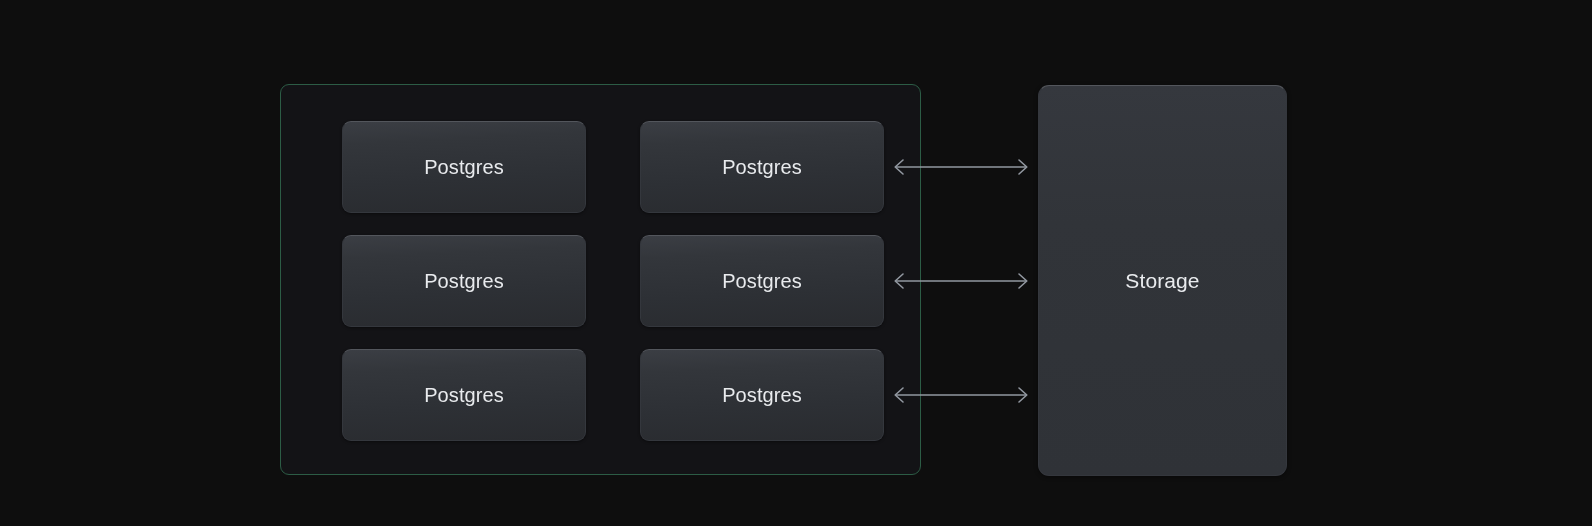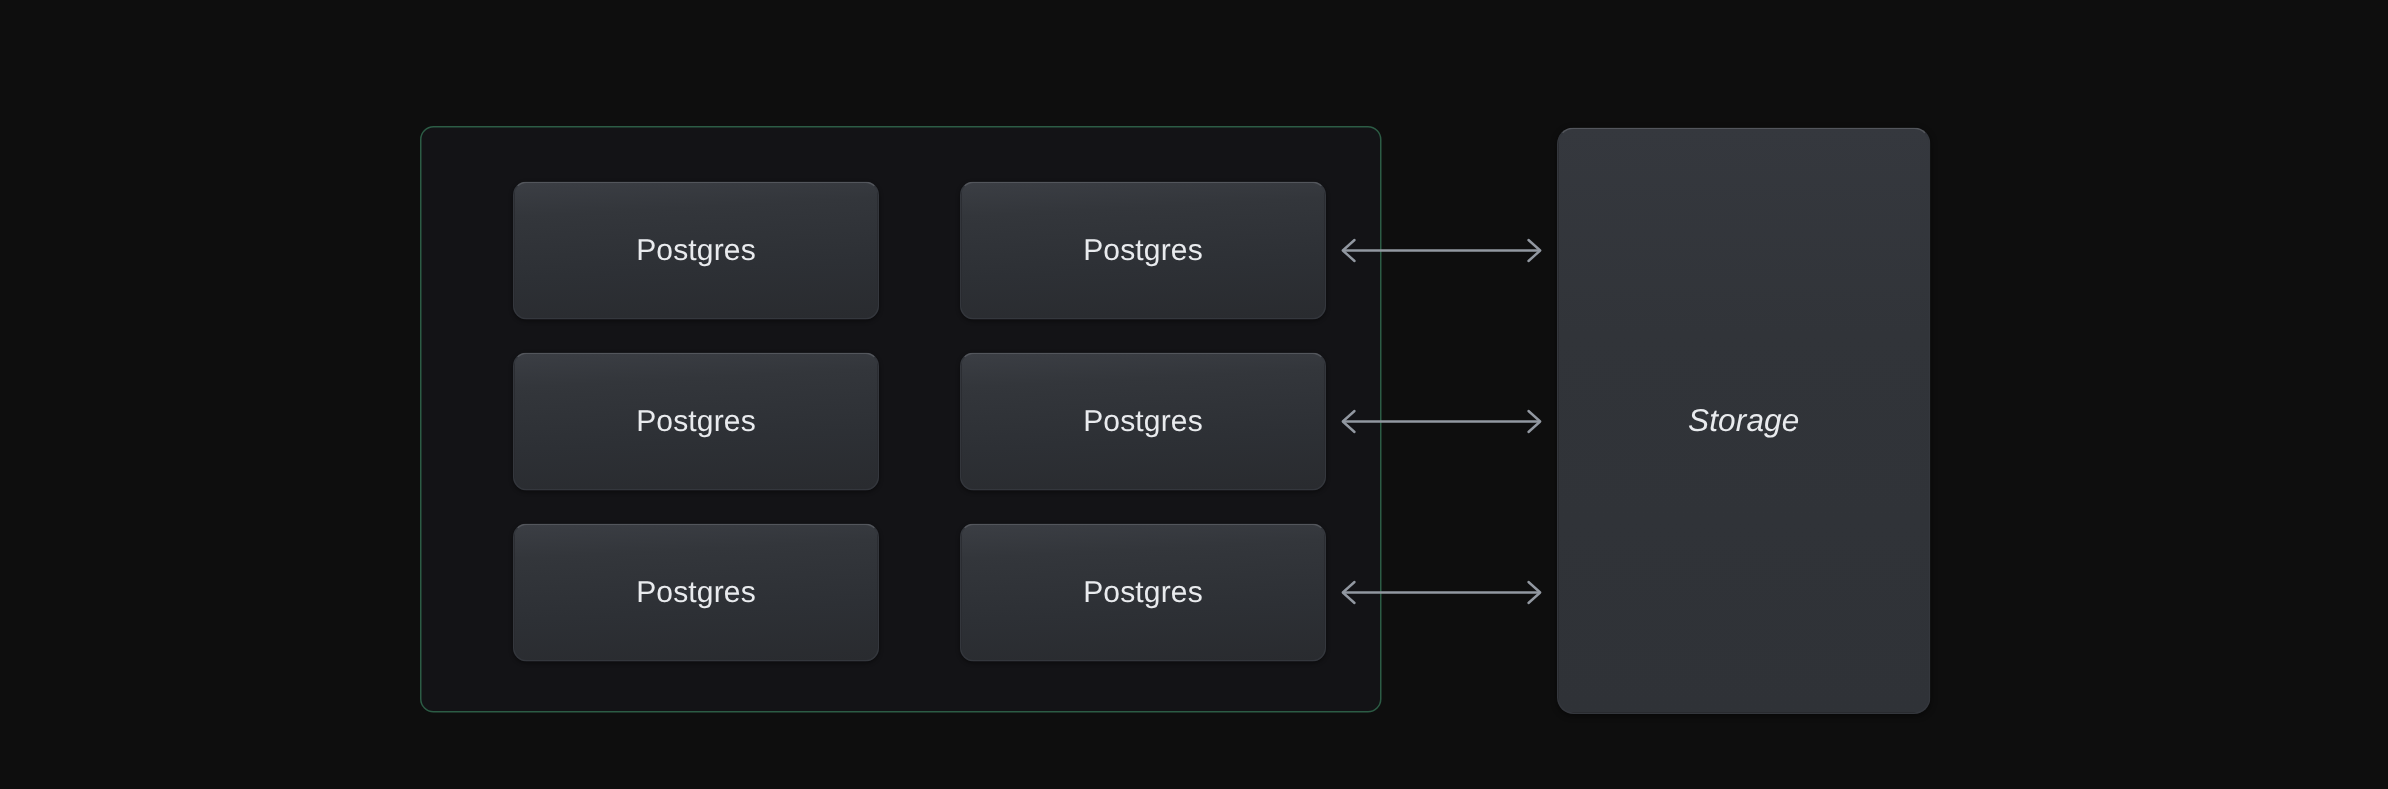--- a/index.html
+++ b/index.html
@@ -113,21 +113,20 @@
     height: 391px;
     box-sizing: border-box;
     border-radius: 11px;
     background: linear-gradient(180deg, #35383e 0%, #313439 35%, #2f3237 100%);
     border: 1px solid #34373d;
     border-top-color: #53565c;
     display: flex;
     align-items: center;
     justify-content: center;
     box-shadow: 0 1px 4px rgba(0,0,0,0.45);
-    font-style: italic;
   }
 
   #storage-label {
     color: #e9ebee;
     font-size: 21px;
     line-height: 25px;
     letter-spacing: 0.1px;
     white-space: nowrap;
   }
 </style>

